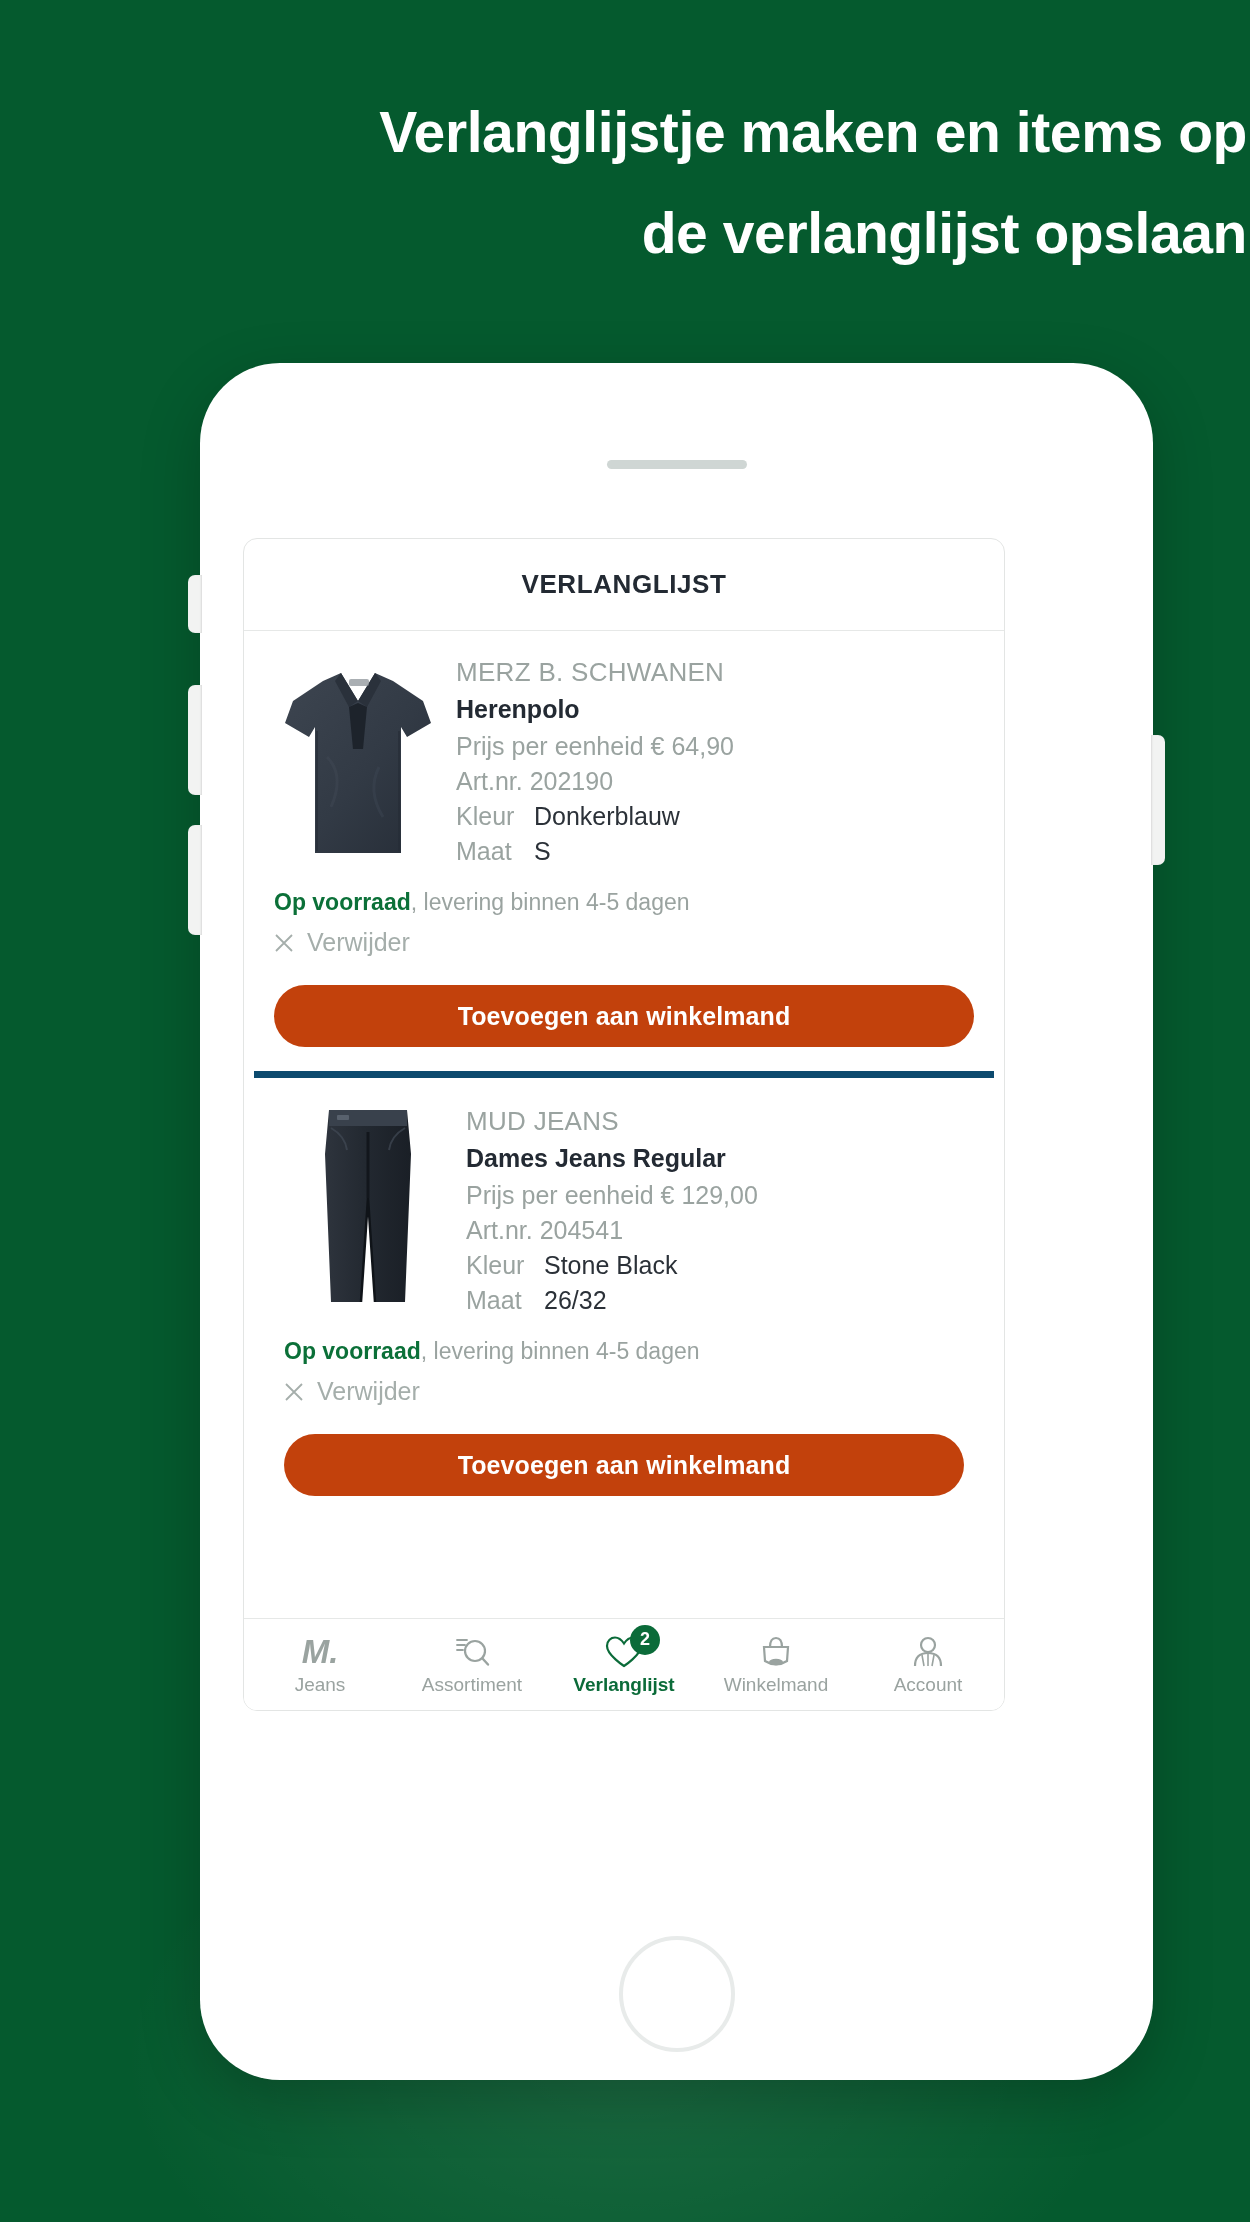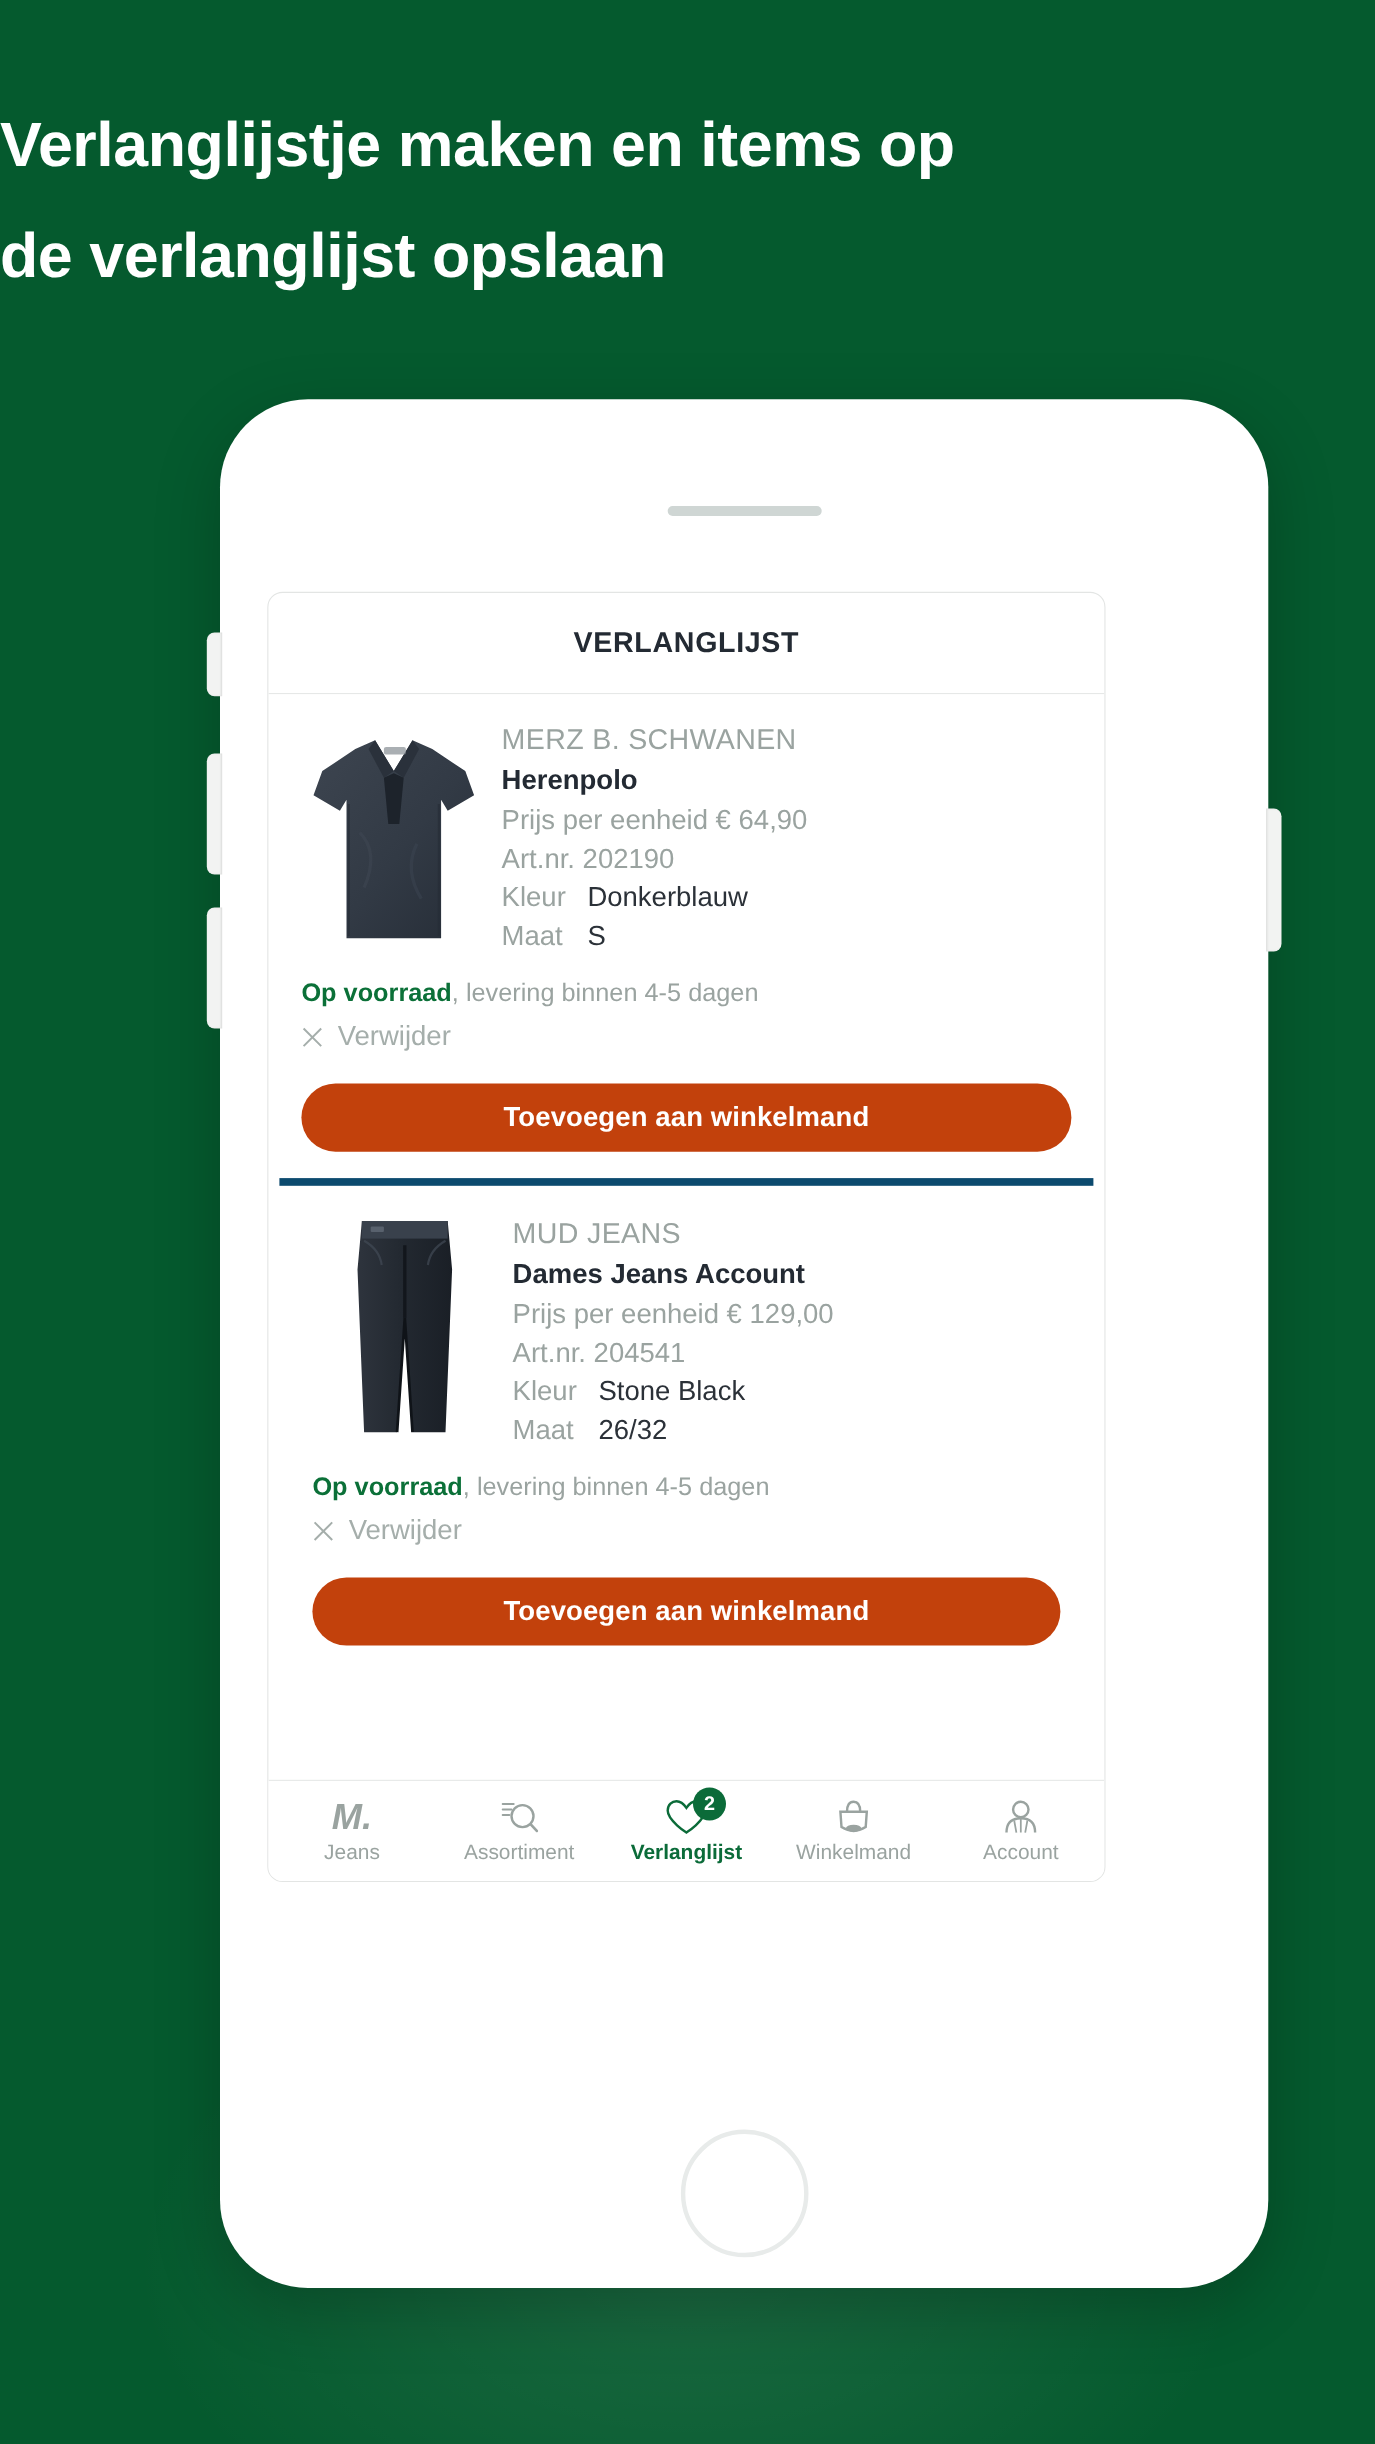--- a/index.html
+++ b/index.html
@@ -24,21 +24,21 @@
                 rgba(255,255,255,0.045) 38%,
                 rgba(255,255,255,0.0) 72%);
     pointer-events: none;
   }
 
   
   .headline {
     position: absolute;
     left: 0; top: 82px;
     width: 1247px;
-    text-align: left;
+    text-align: right;
     color: #ffffff;
     font-size: 57px;
     line-height: 101px;
     font-weight: bold;
     letter-spacing: -0.4px;
     font-stretch: condensed;
   }
   .headline .l { display: block; }
 
   
@@ -360,21 +360,21 @@
               <rect x="16" y="4" width="78" height="16" fill="#39414c"></rect>
               <path d="M55 26 L55 92" stroke="#12161c" stroke-width="3" fill="none"></path>
               <path d="M48 196 L55 92 L62 196" stroke="#0f1318" stroke-width="2.5" fill="none"></path>
               <path d="M18 22 Q32 30 34 44" stroke="#424a56" stroke-width="2" fill="none" opacity="0.7"></path>
               <path d="M92 22 Q78 30 76 44" stroke="#424a56" stroke-width="2" fill="none" opacity="0.7"></path>
               <rect x="24" y="9" width="12" height="5" rx="1" fill="#6e7683" opacity="0.6"></rect>
             </svg>
           </div>
           <div class="info">
             <div class="brand">MUD JEANS</div>
-            <div class="pname">Dames Jeans Account</div>
+            <div class="pname">Dames Jeans Regular</div>
             <div class="price">Prijs per eenheid € 129,00</div>
             <div class="artnr">Art.nr. 204541</div>
             <div class="spec">
               <span class="k">Kleur</span>
               <span class="v">Stone Black</span>
             </div>
             <div class="spec">
               <span class="k">Maat</span>
               <span class="v">26/32</span>
             </div>

